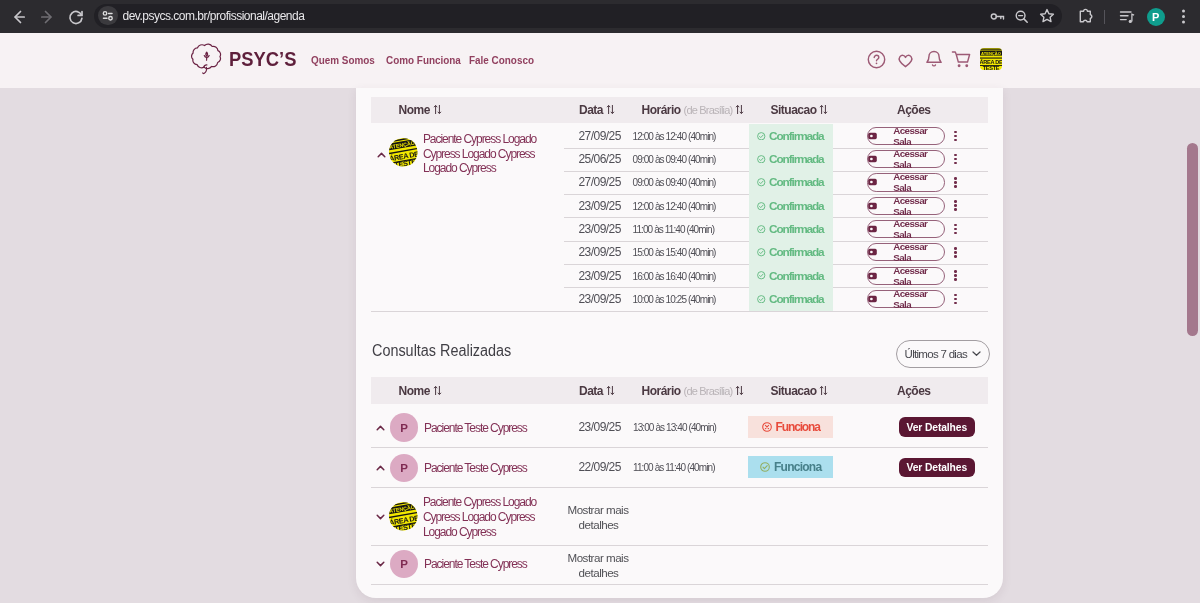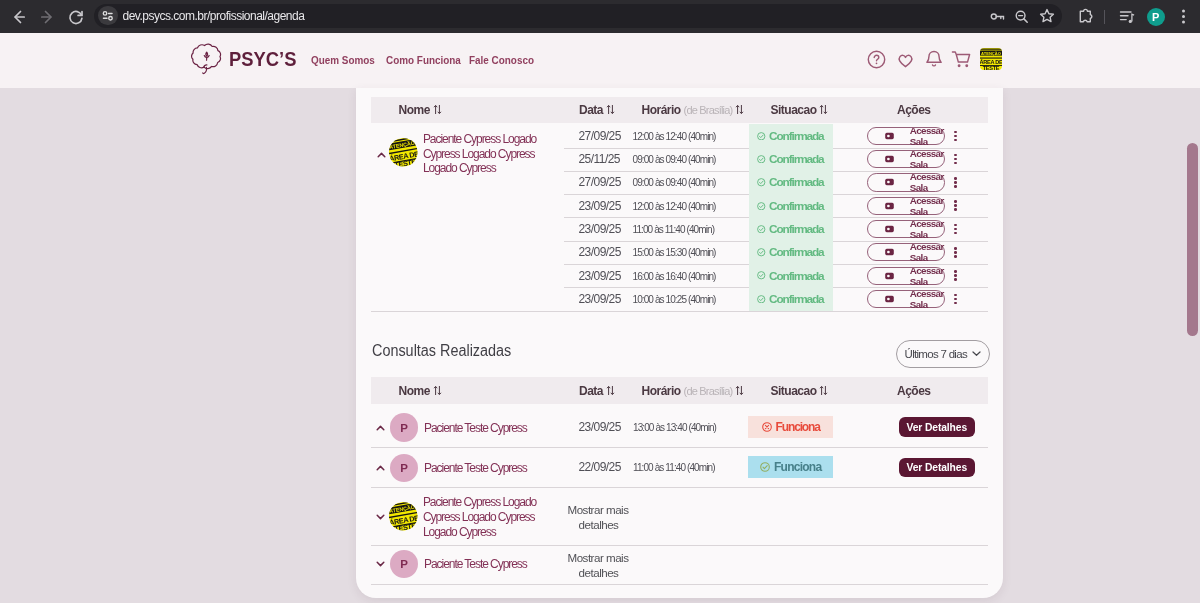--- a/index.html
+++ b/index.html
@@ -13,21 +13,21 @@
 .urltxt{color:#e8e7ea;font-size:12px;letter-spacing:-.5px;}
 #hdr{left:0;top:33px;width:1200px;height:55px;background:#f7f2f4;}
 .nav{color:#91405f;font-size:11.8px;font-weight:700;}
 #card{left:356px;top:88px;width:647px;height:510px;background:#fbf9fa;border-radius:0 0 20px 20px;box-shadow:0 3px 10px rgba(90,60,80,.10);}
 .hcell{color:#4b3942;font-size:12px;font-weight:700;letter-spacing:-.5px;}
 .sep{background:#dad5d8;height:1px;}
 .date{color:#504f56;font-size:12px;letter-spacing:-.55px;}
 .time{color:#504f56;font-size:10px;letter-spacing:-.9px;}
 .name{color:#833156;font-size:12px;font-weight:400;letter-spacing:-1.05px;}
 .gtxt{color:#63ba82;font-size:11.8px;font-weight:700;letter-spacing:-1.1px;}
-.asbtn{border:1.2px solid #96627a;border-radius:9.2px;background:transparent;color:#732e4d;font-size:9.8px;font-weight:700;letter-spacing:-.6px;display:flex;align-items:center;justify-content:flex-end;gap:16px;padding-left:32px;}
+.asbtn{border:1.2px solid #96627a;border-radius:9.2px;background:transparent;color:#732e4d;font-size:9.8px;font-weight:700;letter-spacing:-.6px;display:flex;align-items:center;justify-content:flex-start;gap:16px;}
 .kebab div{width:2.5px;height:2.5px;border-radius:50%;background:#722e4c;margin:1.5px auto;}
 .pav{background:#dcaac3;color:#7f2b52;font-weight:700;font-size:11.5px;display:flex;align-items:center;justify-content:center;border-radius:50%;}
 .mm{color:#515156;font-size:11.6px;letter-spacing:-.5px;text-align:center;}
 </style></head><body>
 
 <div id="chrome" class="abs">
 <div class="abs icn" style="left:7.5px;top:7px;width:20px;height:20px;">
       <svg width="20" height="20" viewBox="0 0 20 20">
         <path d="M12.5 4.5 L7 10 L12.5 15.5" stroke="#c9c8cc" stroke-width="1.7" fill="none" stroke-linecap="round" stroke-linejoin="round"></path>
         <path d="M7.4 10 H16.2" stroke="#c9c8cc" stroke-width="1.7" fill="none" stroke-linecap="round"></path>
@@ -209,21 +209,21 @@
       <rect x="0.2" y="0.8" width="8.6" height="6.4" rx="1.6" fill="#6b2543"></rect>
       <circle cx="3.4" cy="4" r="1.35" fill="#fbf9fa"></circle>
     </svg>
     <span>Acessar Sala</span>
   </div>
 <div class="abs kebab" style="left:952.5px;top:129.04999999999998px;width:6px;height:14px;">
     <div></div>
     <div></div>
     <div></div>
   </div>
-<div class="abs date" style="left:578.5px;top:159.15px;transform:translateY(-50%);transform-origin:left center;white-space:nowrap;">25/11/25</div>
+<div class="abs date" style="left:578.5px;top:159.15px;transform:translateY(-50%);transform-origin:left center;white-space:nowrap;">25/06/25</div>
 <div class="abs time" style="left:632.5px;top:159.15px;transform:translateY(-50%);transform-origin:left center;white-space:nowrap;">09:00 às 09:40 (40min)</div>
 <div class="abs icn" style="left:757px;top:154.95000000000002px;width:8.5px;height:8.5px;">
     <svg width="8.5" height="8.5" viewBox="0 0 10 10">
       <circle cx="5" cy="5" r="4.3" fill="none" stroke="#63ba82" stroke-width="1.1"></circle>
       <path d="M3 5.2 L4.4 6.6 L7.2 3.6" fill="none" stroke="#63ba82" stroke-width="1.1" stroke-linecap="round" stroke-linejoin="round"></path>
     </svg>
   </div>
 <div class="abs gtxt" style="left:769px;top:159.15px;transform:translateY(-50%);transform-origin:left center;white-space:nowrap;">Confirmada</div>
 <div class="abs asbtn" style="left:867.3px;top:150.05px;width:77.4px;height:18.2px;">
     <svg width="9" height="8" viewBox="0 0 9 8" style="flex:none;">
@@ -294,21 +294,21 @@
       <circle cx="3.4" cy="4" r="1.35" fill="#fbf9fa"></circle>
     </svg>
     <span>Acessar Sala</span>
   </div>
 <div class="abs kebab" style="left:952.5px;top:222.25px;width:6px;height:14px;">
     <div></div>
     <div></div>
     <div></div>
   </div>
 <div class="abs date" style="left:578.5px;top:252.35px;transform:translateY(-50%);transform-origin:left center;white-space:nowrap;">23/09/25</div>
-<div class="abs time" style="left:632.5px;top:252.35px;transform:translateY(-50%);transform-origin:left center;white-space:nowrap;">15:00 às 15:30 (40min)</div>
+<div class="abs time" style="left:632.5px;top:252.35px;transform:translateY(-50%);transform-origin:left center;white-space:nowrap;">15:00 às 15:40 (40min)</div>
 <div class="abs icn" style="left:757px;top:248.15px;width:8.5px;height:8.5px;">
     <svg width="8.5" height="8.5" viewBox="0 0 10 10">
       <circle cx="5" cy="5" r="4.3" fill="none" stroke="#63ba82" stroke-width="1.1"></circle>
       <path d="M3 5.2 L4.4 6.6 L7.2 3.6" fill="none" stroke="#63ba82" stroke-width="1.1" stroke-linecap="round" stroke-linejoin="round"></path>
     </svg>
   </div>
 <div class="abs gtxt" style="left:769px;top:252.35px;transform:translateY(-50%);transform-origin:left center;white-space:nowrap;">Confirmada</div>
 <div class="abs asbtn" style="left:867.3px;top:243.25px;width:77.4px;height:18.2px;">
     <svg width="9" height="8" viewBox="0 0 9 8" style="flex:none;">
       <rect x="0.2" y="0.8" width="8.6" height="6.4" rx="1.6" fill="#6b2543"></rect>

